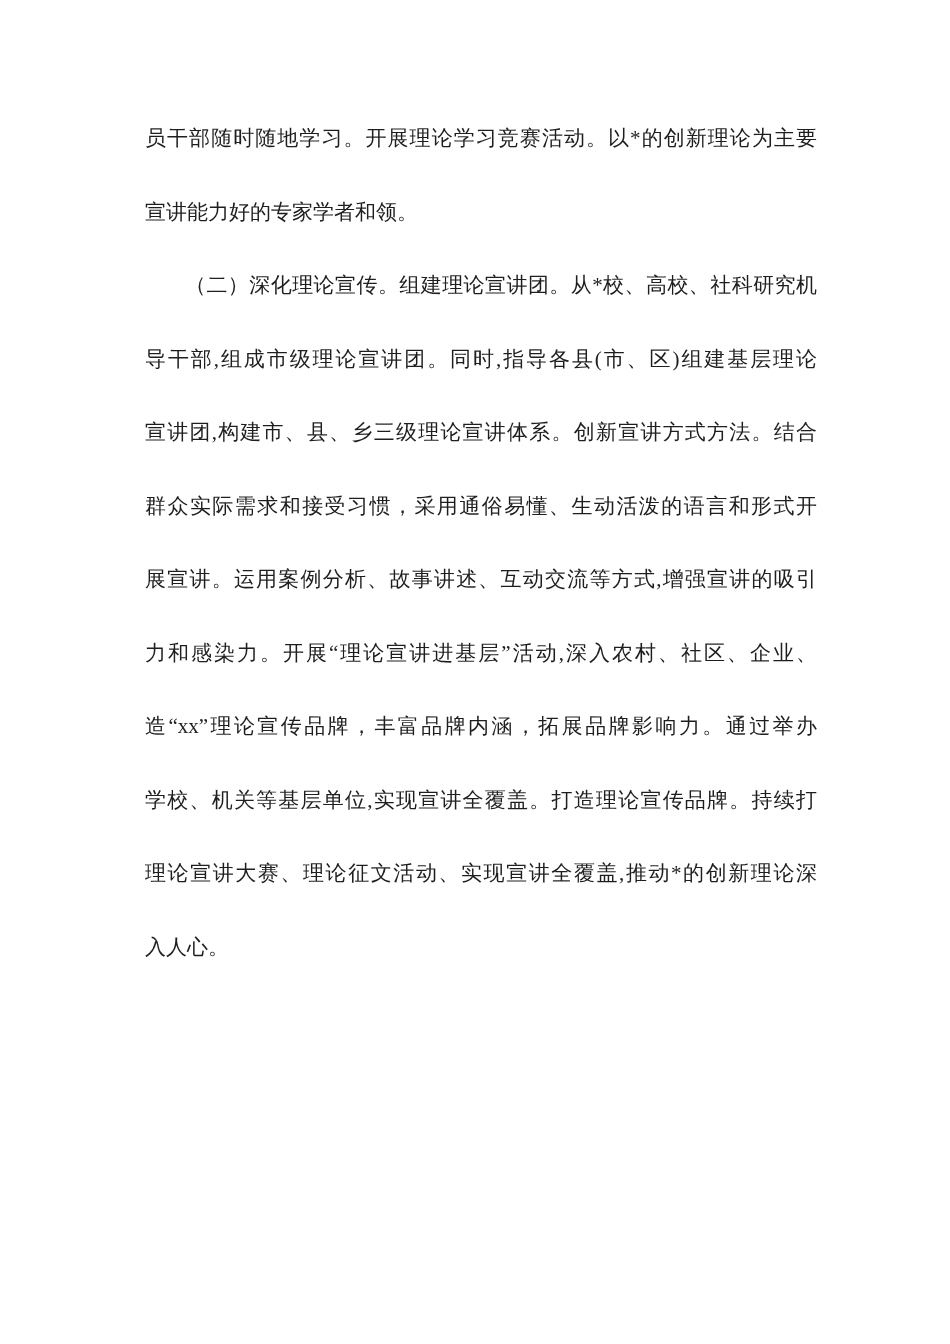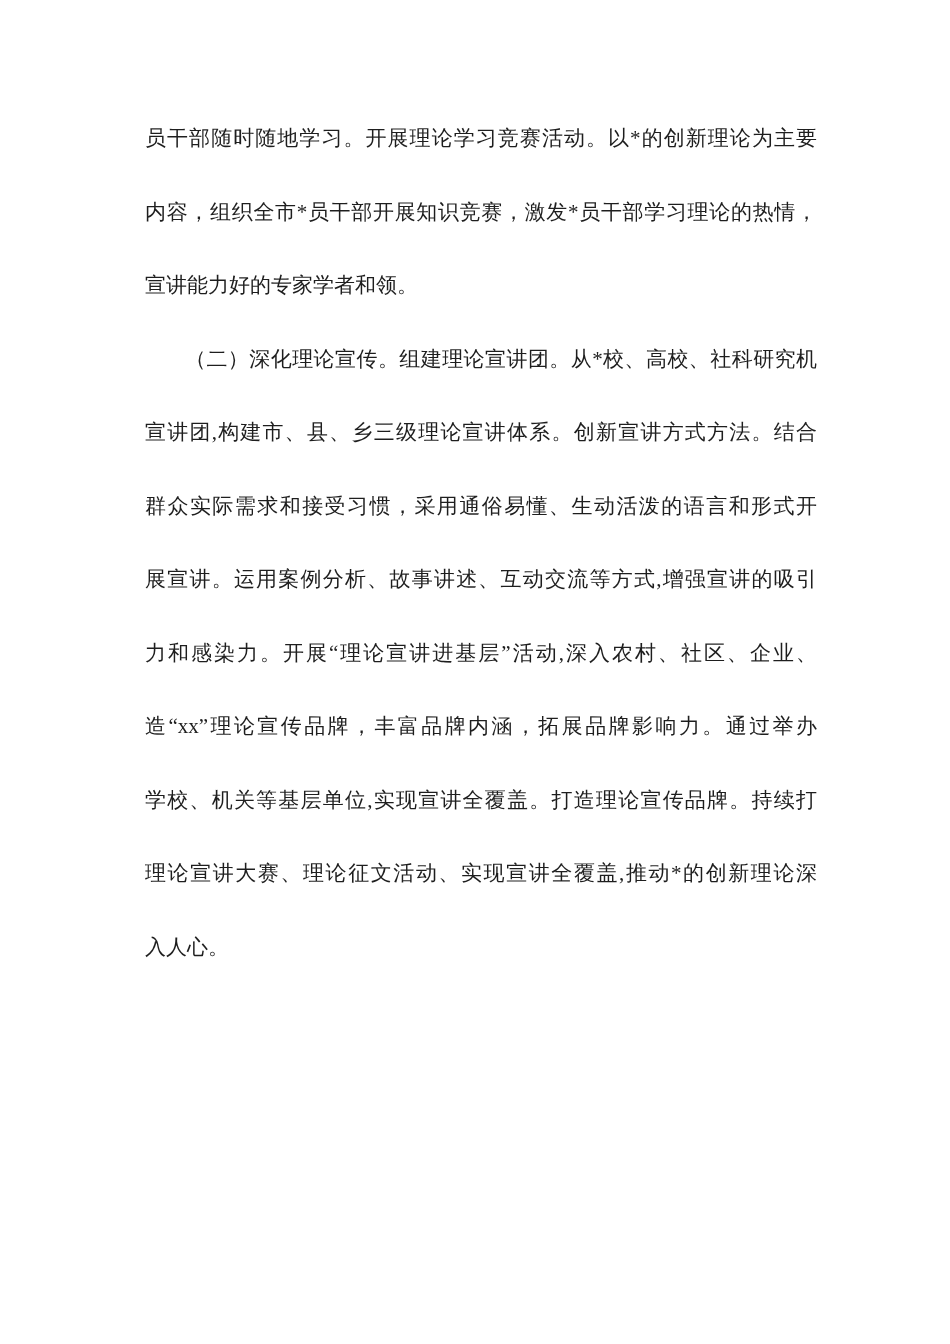--- a/index.html
+++ b/index.html
@@ -46,25 +46,25 @@
     text-indent: 40px;
   }
 </style>
 </head>
 <body>
 
 <div class="page">
   <div class="text-block" id="text-block" style="color: rgb(30, 30, 30);">
       <div class="paragraph">
         <div class="line">员干部随时随地学习。开展理论学习竞赛活动。以*的创新理论为主要</div>
-        <div class="line">内容，组织全市*员干部开展知识竞赛，激发*员干部学习理论的热情，</div>
         <div class="line short">宣讲能力好的专家学者和领。</div>
       </div>
       <div class="paragraph">
         <div class="line indent">（二）深化理论宣传。组建理论宣讲团。从*校、高校、社科研究机</div>
+        <div class="line">导干部,组成市级理论宣讲团。同时,指导各县(市、区)组建基层理论</div>
         <div class="line">宣讲团,构建市、县、乡三级理论宣讲体系。创新宣讲方式方法。结合</div>
         <div class="line">群众实际需求和接受习惯，采用通俗易懂、生动活泼的语言和形式开</div>
         <div class="line">展宣讲。运用案例分析、故事讲述、互动交流等方式,增强宣讲的吸引</div>
         <div class="line">力和感染力。开展“理论宣讲进基层”活动,深入农村、社区、企业、</div>
         <div class="line">造“xx”理论宣传品牌，丰富品牌内涵，拓展品牌影响力。通过举办</div>
         <div class="line">学校、机关等基层单位,实现宣讲全覆盖。打造理论宣传品牌。持续打</div>
         <div class="line">理论宣讲大赛、理论征文活动、实现宣讲全覆盖,推动*的创新理论深</div>
         <div class="line short">入人心。</div>
       </div>
     </div>

